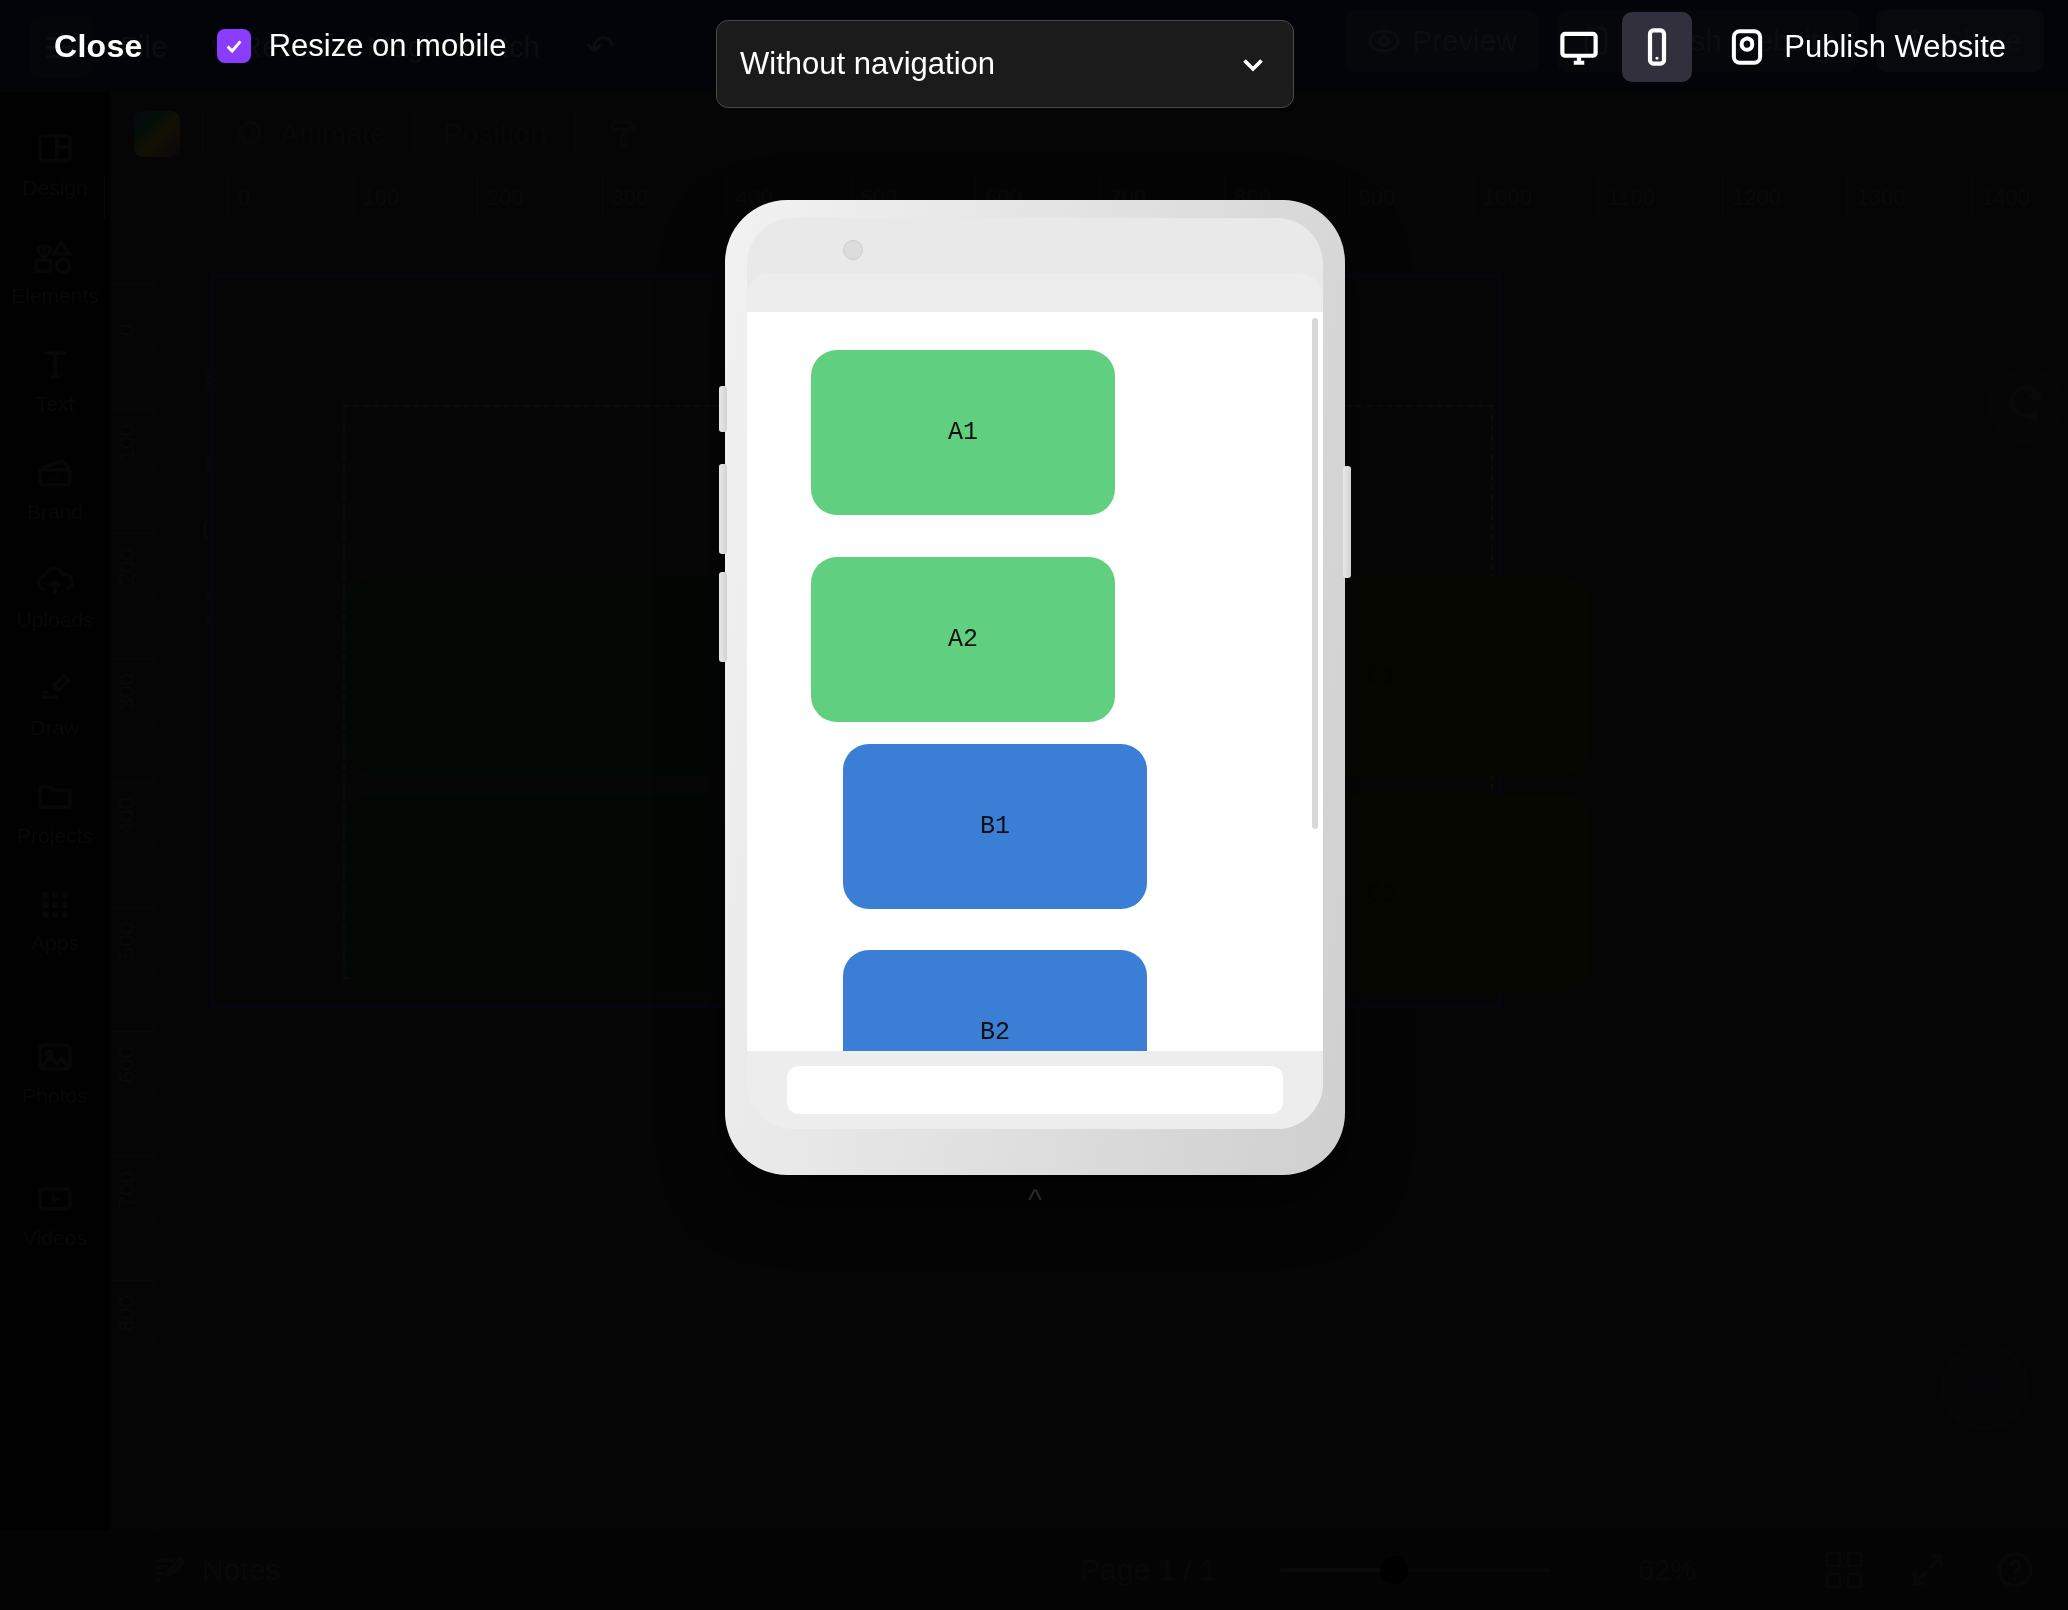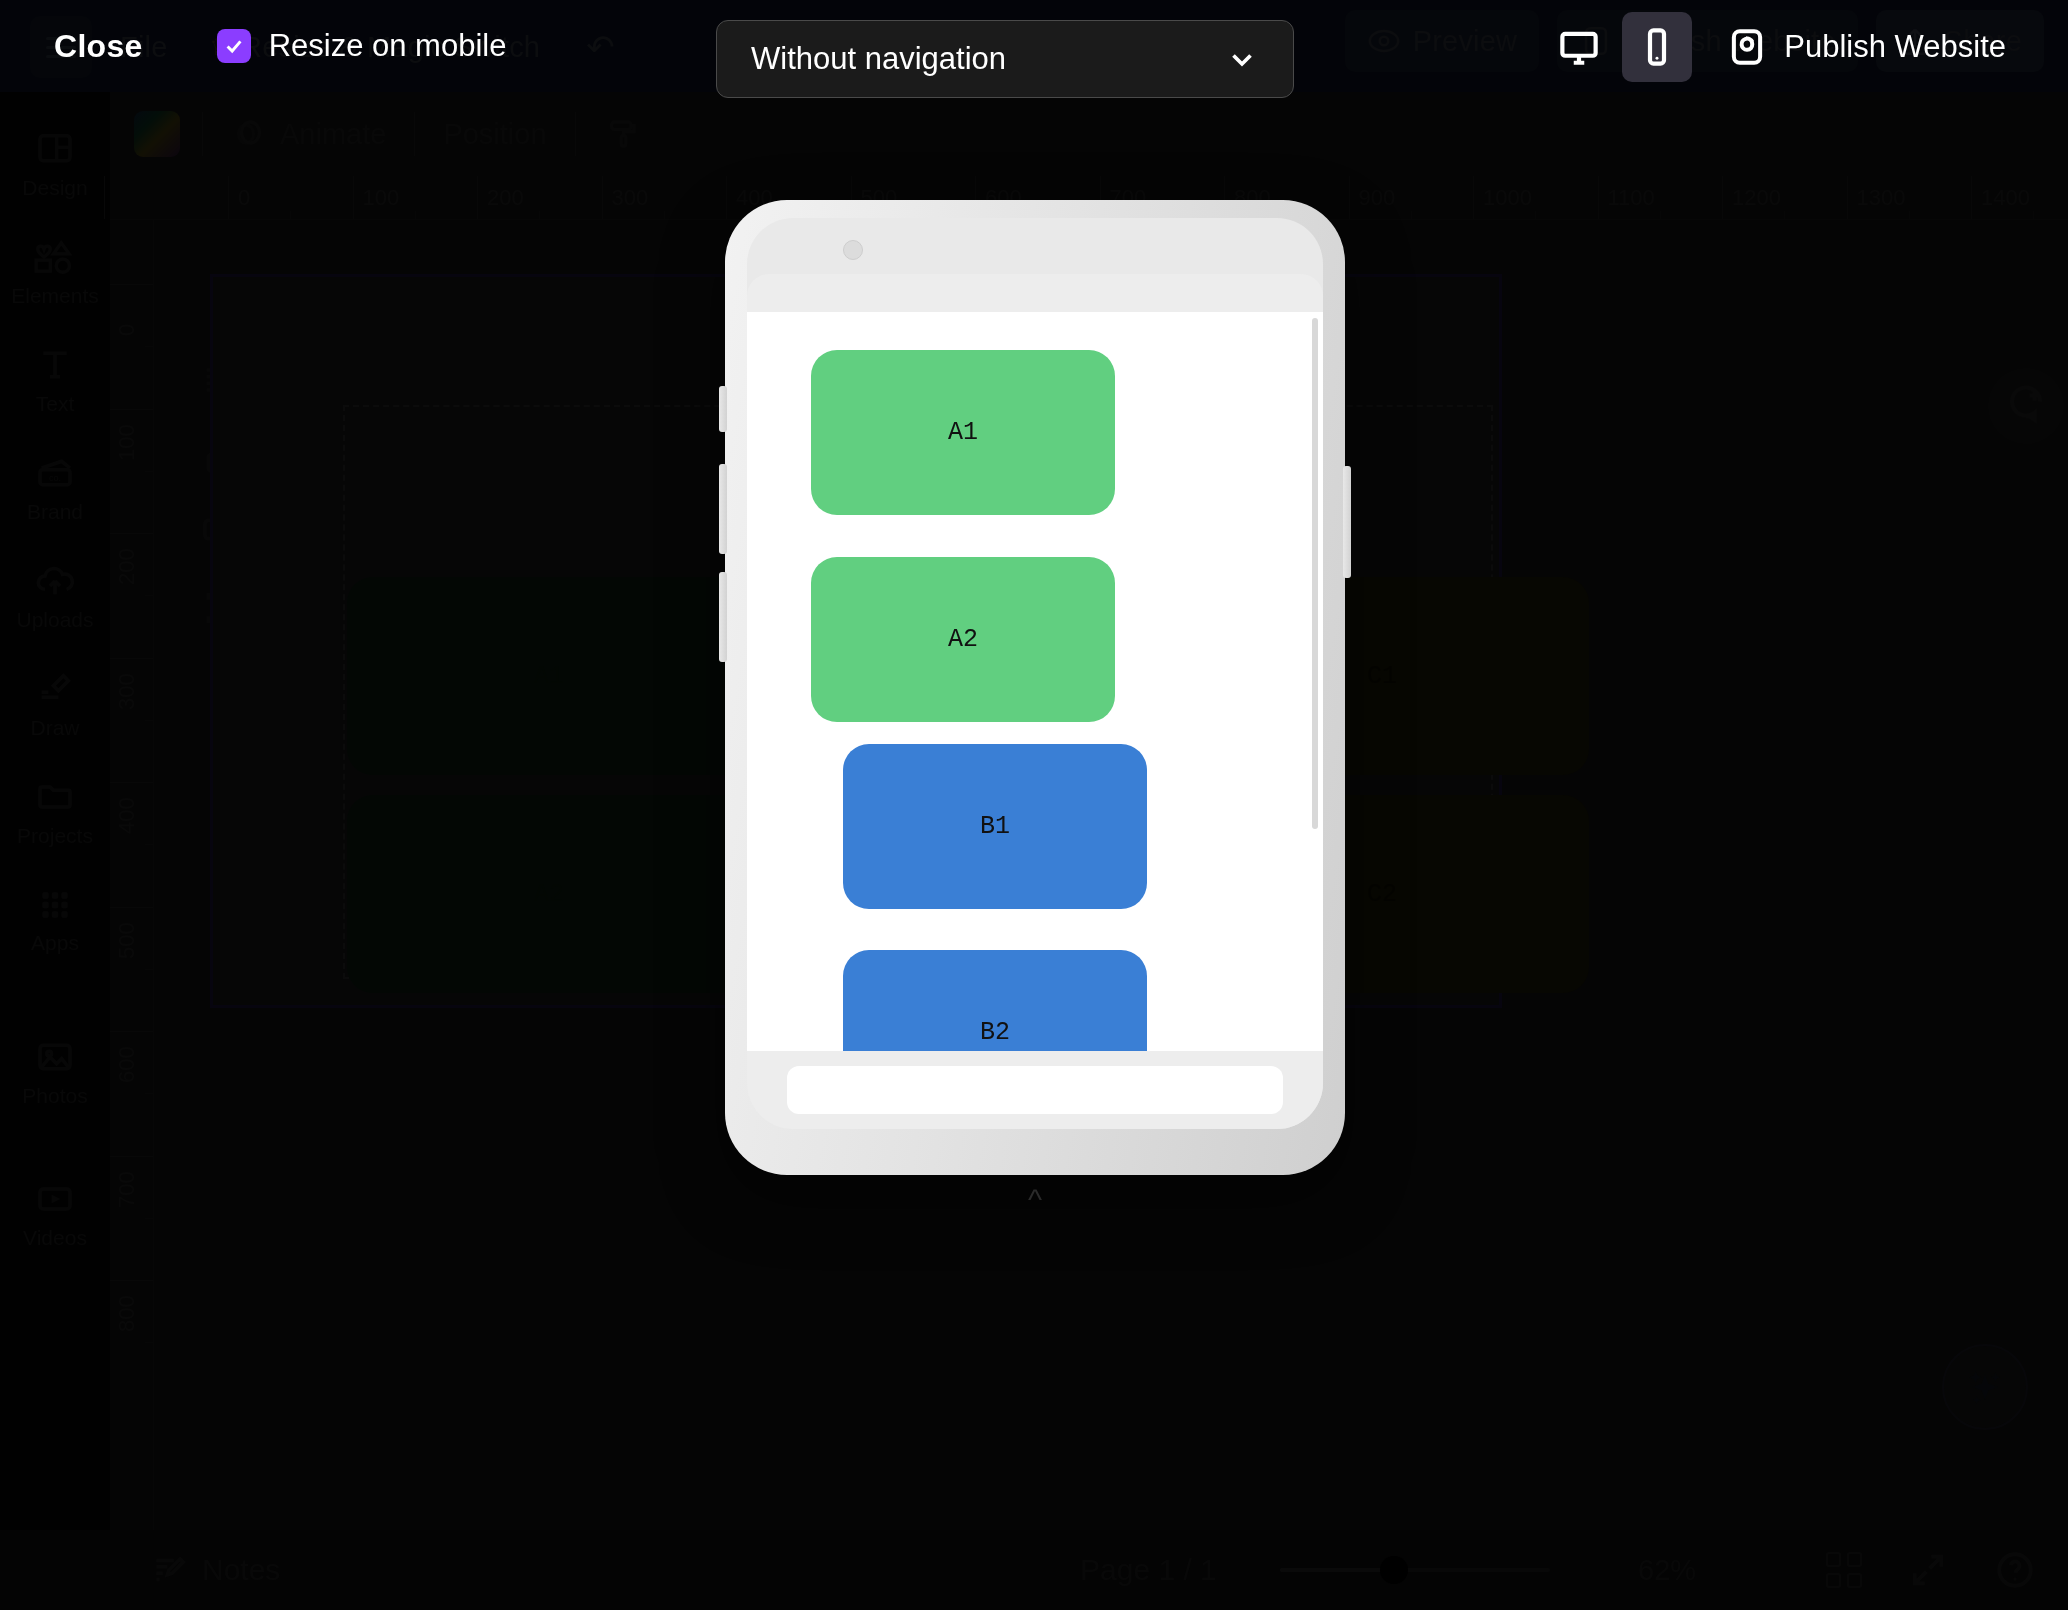--- a/index.html
+++ b/index.html
@@ -104,23 +104,23 @@
   
   .scrim { position:absolute; inset:0; background: rgba(0,0,0,0.72); }
 
   .ov-topbar { position:absolute; left:0; top:0; width:2068px; height:92px;
      display:flex; align-items:center; }
   .ov-close { color:#ffffff; font-size:32px; font-weight:bold; margin-left:54px; letter-spacing:.3px;}
   .ov-check-wrap { display:flex; align-items:center; gap:18px; margin-left: 74px; }
   .ov-check { width: 34px; height:34px; border-radius:8px; background:#8b3dff; display:flex; align-items:center; justify-content:center;}
   .ov-check svg { stroke:#fff; fill:none; stroke-width:3.2; }
   .ov-check-lbl { color:#fff; font-size:31px; }
-  .ov-select { position:absolute; left: 716px; top: 20px; width: 578px; height: 78px;
+  .ov-select { position:absolute; left: 716px; top: 20px; width: 578px; height: 88px;
      background:#1b1b1b; border:1.6px solid #4a4a4a; border-radius:12px;
-     display:flex; align-items:center; justify-content:space-between; padding: 0 34px; }
+     display:flex; align-items:center; justify-content:space-between; padding: 0 23px; }
   .ov-select .val { color:#fff; font-size:31px; }
   .ov-select svg { stroke:#fff; fill:none; stroke-width:2.6; }
   .ov-right { position:absolute; right: 36px; top: 12px; display:flex; align-items:center; gap: 8px; }
   .ov-devbtn { width: 70px; height: 70px; border-radius:10px; display:flex; align-items:center; justify-content:center; }
   .ov-devbtn.active { background:#32303c; }
   .ov-devbtn svg { stroke:#ffffff; fill:none; stroke-width:2.4; }
   .ov-publish { display:flex; align-items:center; gap:16px; padding: 14px 26px; border-radius:10px; }
   .ov-publish svg { stroke:#fff; fill:none; stroke-width:2.3; }
   .ov-publish .lbl { color:#fff; font-size:31px; }
 

